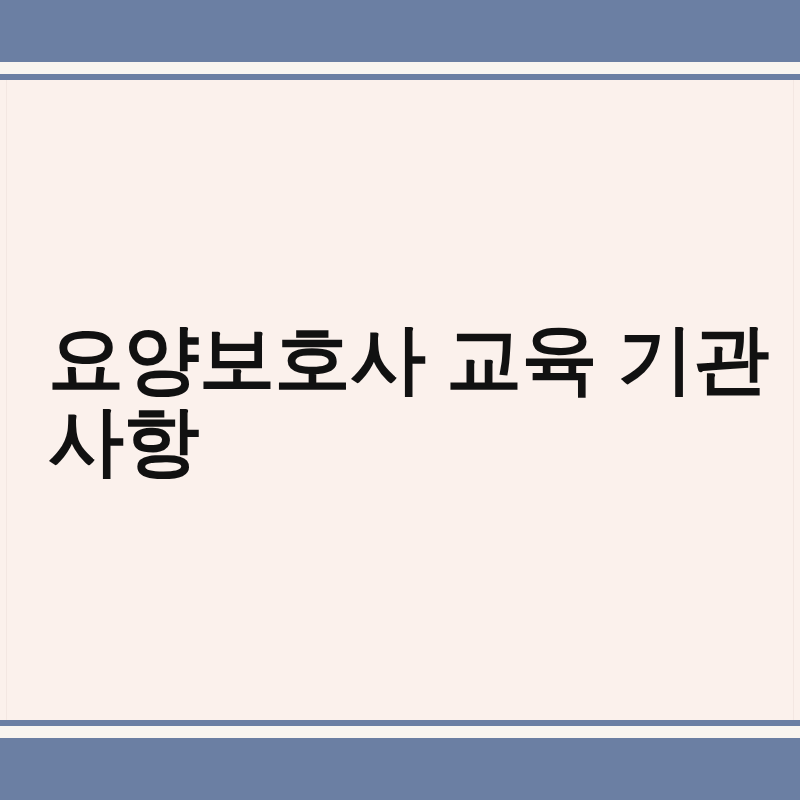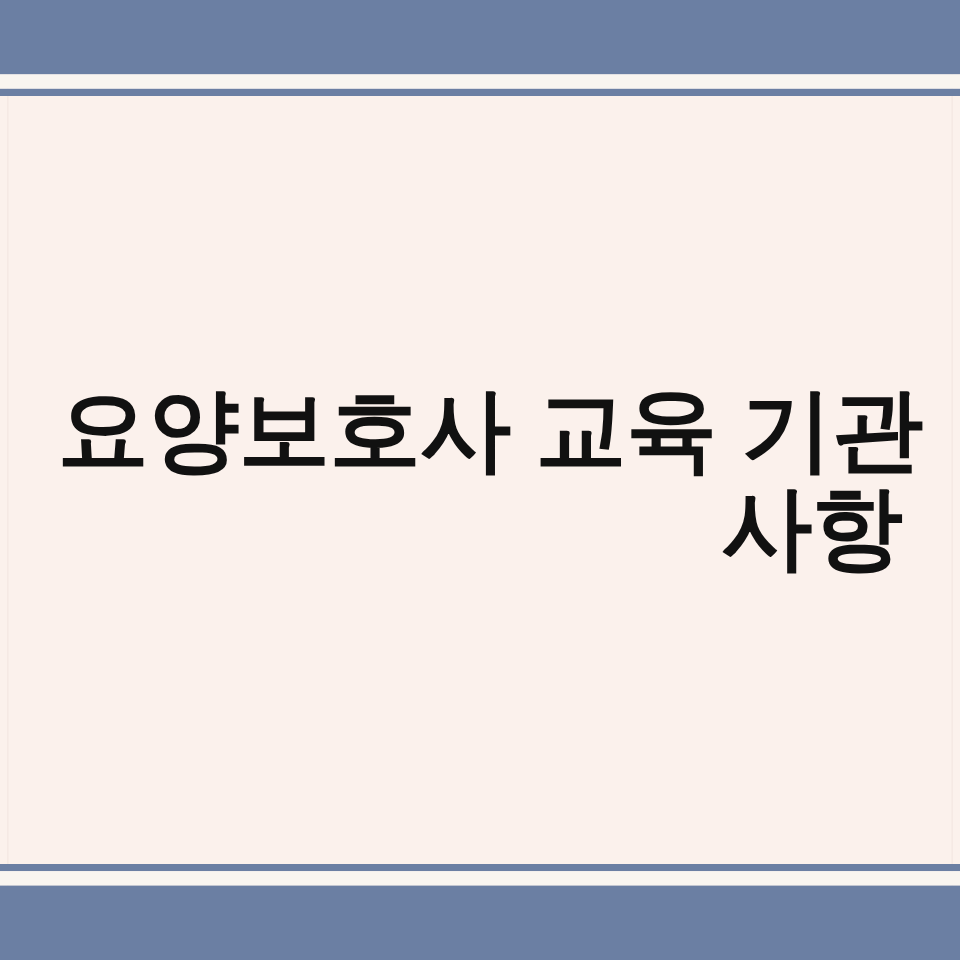--- a/index.html
+++ b/index.html
@@ -80,21 +80,21 @@
     flex: 1 1 auto;
     display: flex;
     align-items: center;
     justify-content: center;
     padding: 0 48px;
     box-sizing: border-box;
   }
 
   .title-block {
     width: 100%;
-    text-align: right;
+    text-align: left;
   }
 
   .title-line {
     display: block;
     color: #111111;
     font-family: "Liberation Sans", "DejaVu Sans", sans-serif;
     font-size: 76px;
     font-weight: 700;
     line-height: 82px;
     letter-spacing: -0.5px;

